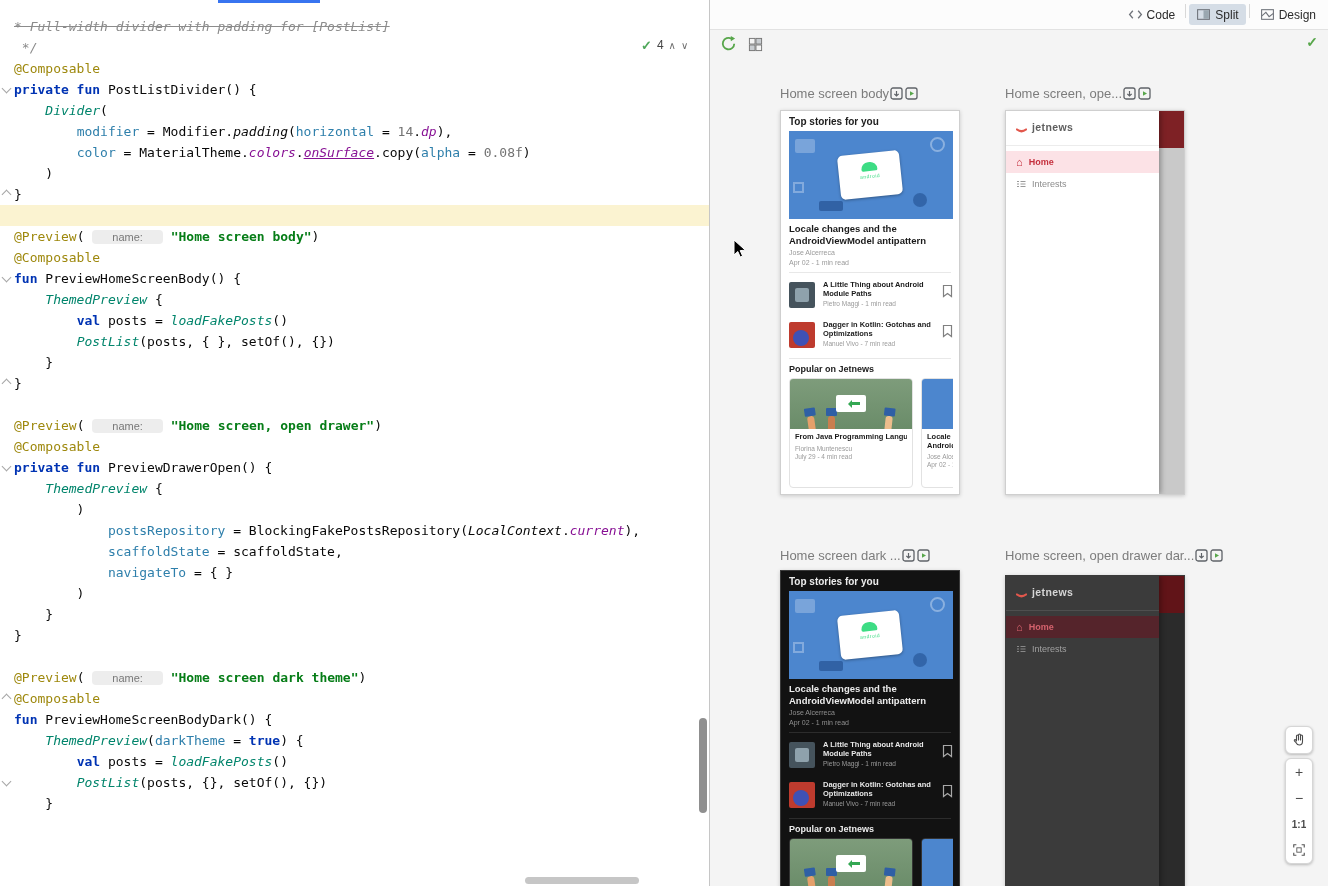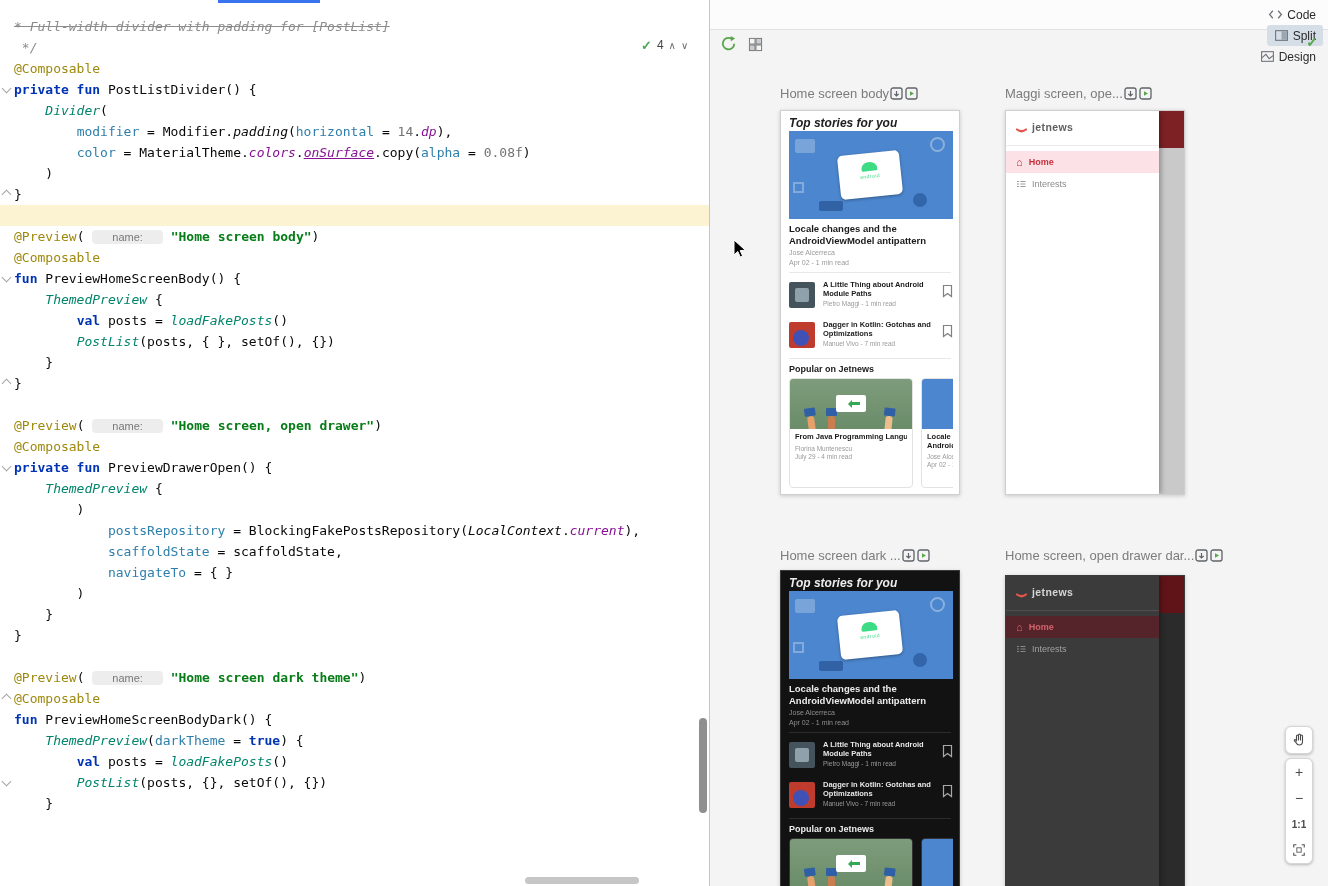--- a/index.html
+++ b/index.html
@@ -36,40 +36,40 @@
   .inspect-widget { position:absolute; left:641px; top:36px; height:18px; display:flex; align-items:center; gap:5px; font-size:12px; color:#454545; }
   .inspect-check { color:#4FA85B; font-weight:bold; font-size:13px; }
   .inspect-nav { color:#6E6E6E; font-size:10px; cursor:default; }
 
   .v-scroll-thumb { position:absolute; left:699px; top:718px; width:8px; height:95px; background:#8F8F8F; border-radius:4px; }
   .h-scroll-thumb { position:absolute; left:525px; bottom:2px; width:114px; height:7px; background:#C6C6C6; border-radius:4px; }
 
   
   .right-pane { position:absolute; left:710px; top:0; width:618px; height:886px; background:#F4F4F4; overflow:hidden; }
   .rp-header { position:absolute; left:0; top:0; width:618px; height:30px; background:#FCFCFC; border-bottom:1px solid #E2E2E2; }
-  .mode-switch { position:absolute; right:5px; top:4px; height:22px; display:flex; align-items:flex-end;flex-direction:column; }
+  .mode-switch { position:absolute; right:5px; top:4px; height:22px; display:flex; align-items:flex-start; }
   .mode-item { display:flex; align-items:center; gap:4px; padding:3px 7px; font-size:12px; color:#2B2B2B; border-radius:3px; cursor:default; }
   .mode-item.selected { background:#D5DDE6; }
   .mode-sep { width:1px; height:14px; background:#D8D8D8; margin:0 3px; }
 
   .rp-toolbar { position:absolute; left:0; top:30px; width:618px; height:27px; }
   .tb-refresh { position:absolute; left:10px; top:5px; }
   .tb-layout  { position:absolute; left:38px; top:7px; }
   .tb-check   { position:absolute; right:10px; top:4px; color:#57A64A; font-size:14px; font-weight:bold; }
 
   .pv-header { position:absolute; display:flex; align-items:center; height:18px; white-space:nowrap; }
   .pv-label { font-size:13px; color:#7C7C7C; }
   .pv-hicon { width:15px; height:15px; }
 
   .pv-card { position:absolute; width:180px; height:385px; background:#fff; border:1px solid #CFCFCF; box-shadow:0 1px 4px rgba(0,0,0,.18); overflow:hidden; }
   .pv-card.dark { background:#121212; border-color:#3A3A3A; }
 
   
   .jn { position:relative; width:100%; height:100%; font-family:"Liberation Sans",sans-serif; }
-  .jn-topstories { position:absolute; left:8px; top:5px; font-size:12px; font-weight:bold; color:#202020;font-style:italic; }
+  .jn-topstories { position:absolute; left:8px; top:5px; font-size:10px; font-weight:bold; color:#202020; }
   .jn-title { position:absolute; left:8px; top:112px; width:164px; font-size:9.5px; font-weight:bold; line-height:11.5px; color:#1A1A1A; }
   .jn-author { position:absolute; left:8px; top:138px; font-size:7px; color:#9A9A9A; }
   .jn-meta   { position:absolute; left:8px; top:148px; font-size:7px; color:#9A9A9A; }
   .jn-div { position:absolute; left:8px; right:8px; height:1px; background:#E8E8E8; }
   .jn.dark .jn-topstories, .jn.dark .jn-title, .jn.dark .jn-popular { color:#ECECEC; }
   .jn.dark .jn-author, .jn.dark .jn-meta { color:#8F8F8F; }
   .jn.dark .jn-div { background:#2C2C2C; }
 
   .jn-hero { position:absolute; left:8px; top:20px; width:164px; height:88px; background:#4C86CE; overflow:hidden; }
   .hero-s1 { position:absolute; left:6px; top:8px; width:20px; height:14px; background:rgba(255,255,255,.25); border-radius:2px; }
@@ -256,21 +256,21 @@
       <svg class="pv-hicon" viewBox="0 0 15 15">
           <rect x="2" y="2" width="11" height="11" rx="2" fill="none" stroke="#5F6368" stroke-width="1.3"></rect>
           <path d="M7.5 5 v5 M5.3 7.8 L7.5 10 L9.7 7.8" stroke="#5F6368" fill="none" stroke-width="1.2"></path>
         </svg>
       <svg class="pv-hicon" viewBox="0 0 15 15">
           <rect x="2" y="2" width="11" height="11" rx="2" fill="none" stroke="#5F6368" stroke-width="1.3"></rect>
           <path d="M6 5.2 L10 7.5 L6 9.8 z" fill="#57A64A"></path>
         </svg>
     </div>
     <div class="pv-header" style="left:295px; top:84px">
-      <span class="pv-label">Maggi screen, ope...</span>
+      <span class="pv-label">Home screen, ope...</span>
       <svg class="pv-hicon" viewBox="0 0 15 15">
           <rect x="2" y="2" width="11" height="11" rx="2" fill="none" stroke="#5F6368" stroke-width="1.3"></rect>
           <path d="M7.5 5 v5 M5.3 7.8 L7.5 10 L9.7 7.8" stroke="#5F6368" fill="none" stroke-width="1.2"></path>
         </svg>
       <svg class="pv-hicon" viewBox="0 0 15 15">
           <rect x="2" y="2" width="11" height="11" rx="2" fill="none" stroke="#5F6368" stroke-width="1.3"></rect>
           <path d="M6 5.2 L10 7.5 L6 9.8 z" fill="#57A64A"></path>
         </svg>
     </div>
     <div class="pv-header" style="left:70px; top:546px">

